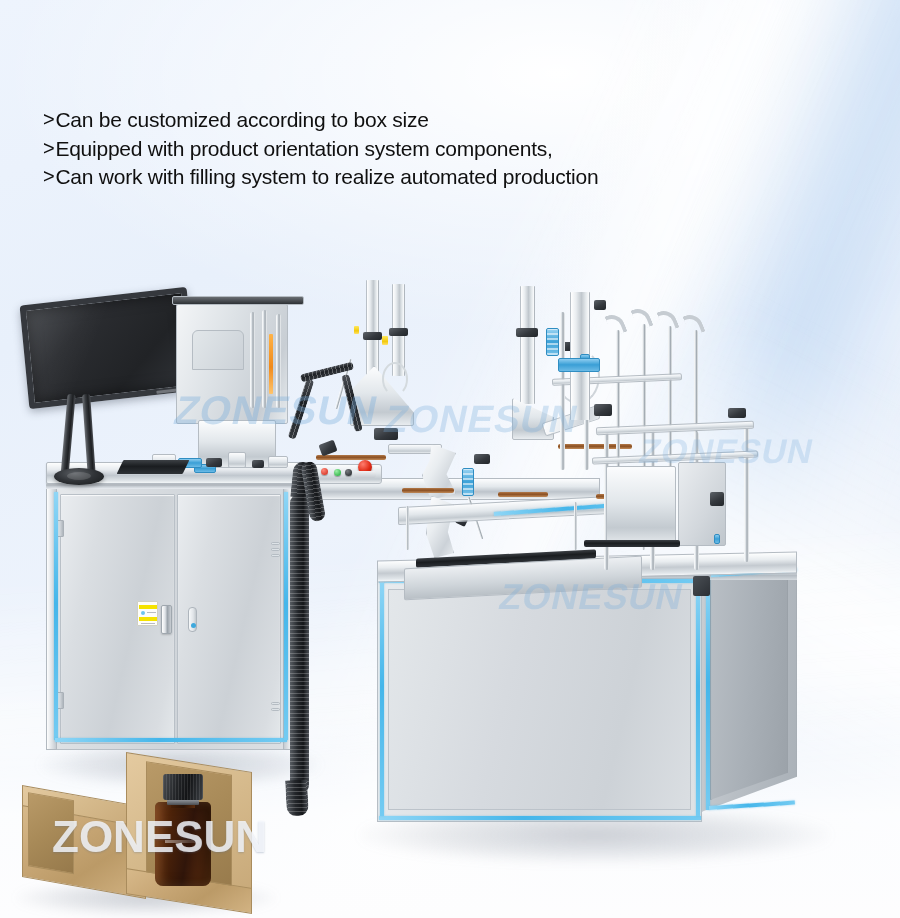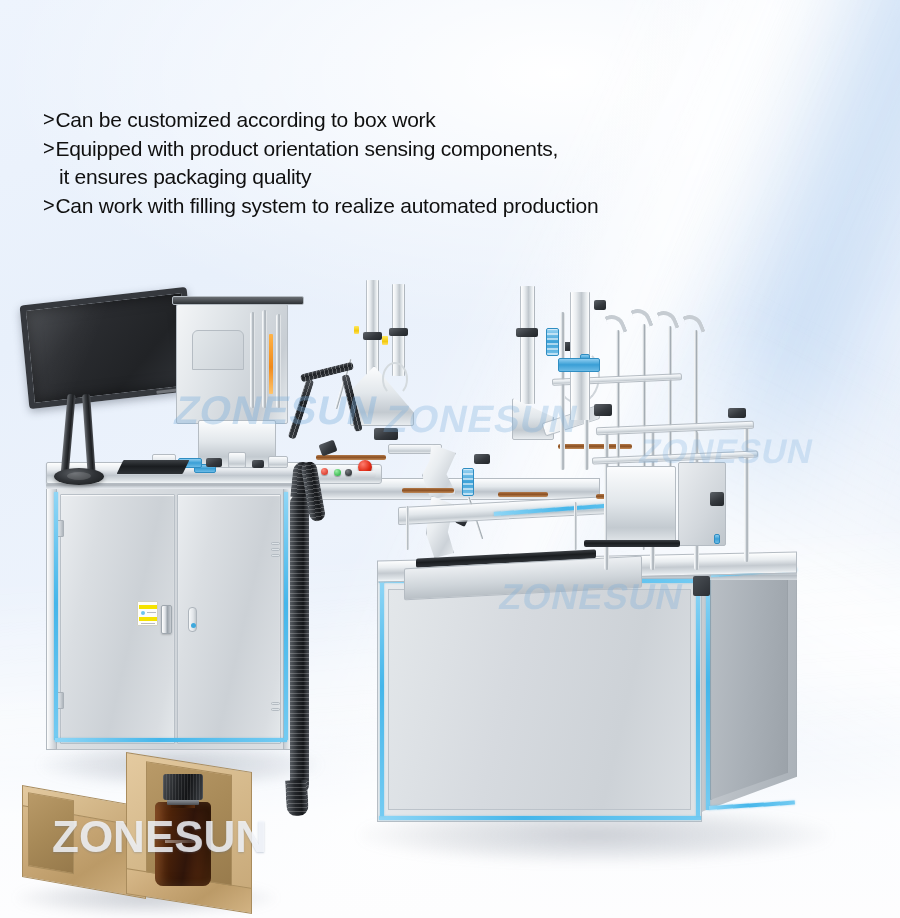--- a/index.html
+++ b/index.html
@@ -477,30 +477,26 @@
   <div class="streak s2"></div>
   <div class="streak s3"></div>
   <div class="streak s4"></div>
   <div class="floorglow"></div>
 
 
   <div id="bullets">
 
     <div class="bullet">
       <span class="chev">&gt;</span>
-      <span class="btxt">Can be customized according to box work</span>
+      <span class="btxt">Can be customized according to box size</span>
     </div>
 
     <div class="bullet">
       <span class="chev">&gt;</span>
-      <span class="btxt">Equipped with product orientation sensing components,</span>
-    </div>
-    <div class="bullet cont">
-      <span class="chev"></span>
-      <span class="btxt">it ensures packaging quality</span>
+      <span class="btxt">Equipped with product orientation system components,</span>
     </div>
 
     <div class="bullet">
       <span class="chev">&gt;</span>
       <span class="btxt">Can work with filling system to realize automated production</span>
     </div>
   </div>
 
   <div id="machine">
 

